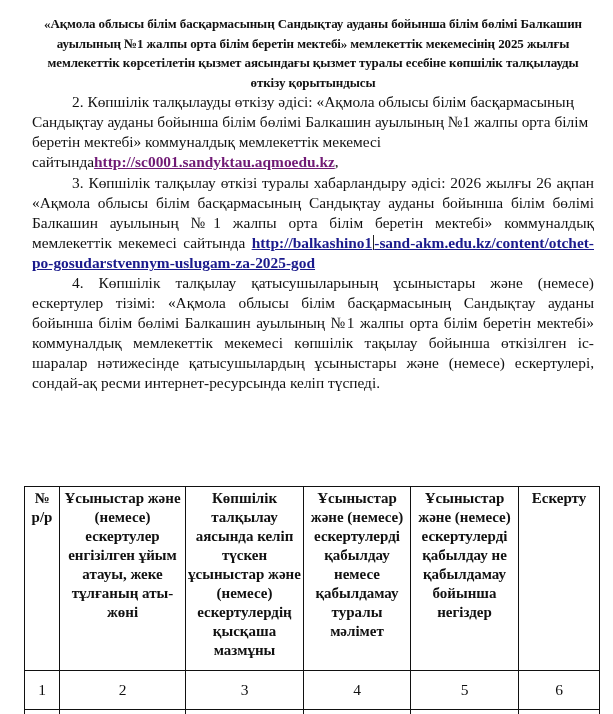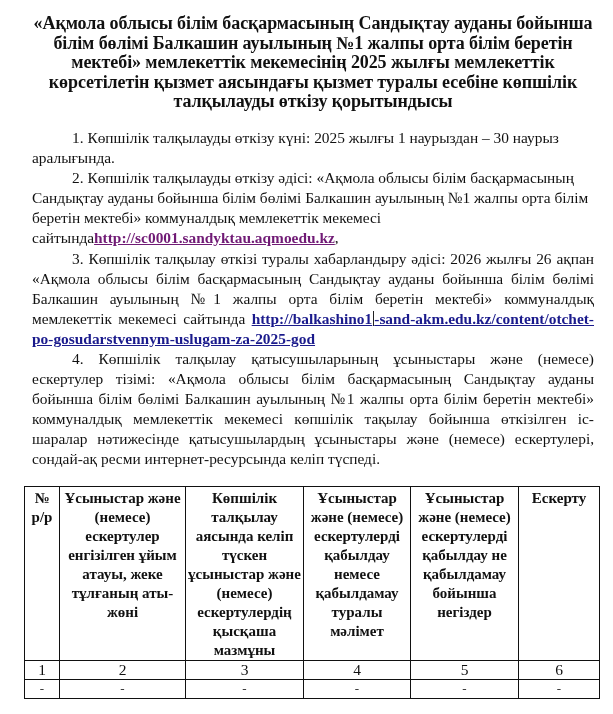--- a/index.html
+++ b/index.html
@@ -6,21 +6,21 @@
     body {
       width: 613px; height: 714px; overflow: hidden; position: relative;
       font-family: "Liberation Serif", "DejaVu Serif", serif;
       color: #111111;
     }
     .page { position: absolute; left: 32px; top: 0; width: 562px; }
     .title {
       margin: 14px 0 0 0;
       text-align: center;
       font-weight: bold;
-      font-size: 18px;
+      font-size: 13px;
       line-height: 19.6px;
       letter-spacing: -0.1px;
     }
     .para {
       font-size: 15.4px;
       line-height: 20px;
       margin: 0;
       text-indent: 40px;
     }
     .p1 { margin-top: 16px; }
@@ -34,40 +34,39 @@
     .caret { display: inline-block; width: 1px; height: 15px; background: #222; vertical-align: -2px; margin: 0 0 0 1px; }
 
     table.results {
       position: absolute; left: 24px; top: 486px;
       border-collapse: collapse;
       font-size: 15px;
       table-layout: fixed;
     }
     table.results td, table.results th {
       border: 1.5px solid #111;
-      padding: 0 2px;
+      padding: 10px 2px;
       text-align: center;
       vertical-align: top;
     }
     table.results th {
       font-weight: bold;
       line-height: 19px;
       height: 166px;
       padding-top: 2px;
     }
     table.results td { height: 18px; line-height: 18px; font-size: 15.5px; }
     table.results td.dash { font-size: 13px; color: #333; }
   </style>
 </head>
 <body>
 
 <div class="page">
   <div class="title">«Ақмола облысы білім басқармасының Сандықтау ауданы бойынша білім бөлімі Балкашин ауылының №1 жалпы орта білім беретін мектебі» мемлекеттік мекемесінің 2025 жылғы мемлекеттік көрсетілетін қызмет аясындағы қызмет туралы есебіне көпшілік талқылауды өткізу қорытындысы</div>
 
-  <p class="para p1">1. Көпшілік талқылауды өткізу күні: 2025 жылғы 1 наурыздан – 30 наурыз аралығында.</p>
 
   <p class="para p2"><span>2. Көпшілік талқылауды өткізу әдісі: «Ақмола облысы білім басқармасының Сандықтау ауданы бойынша білім бөлімі Балкашин ауылының №1 жалпы орта білім беретін мектебі» коммуналдық мемлекеттік мекемесі сайтында</span><a class="link" style="color: #701a75;">http://sc0001.sandyktau.aqmoedu.kz</a><span>,</span></p>
 
   <p class="para p3"><span>3. Көпшілік талқылау өткізі туралы хабарландыру әдісі: 2026 жылғы 26 ақпан «Ақмола облысы білім басқармасының Сандықтау ауданы бойынша білім бөлімі Балкашин ауылының №1 жалпы орта білім беретін мектебі» коммуналдық мемлекеттік мекемесі сайтында </span><a class="link" style="color: rgb(26, 26, 140);"><span>http://balkashino1</span><span class="caret"></span><span>-sand-akm.edu.kz/content/otchet-po-gosudarstvennym-uslugam-za-2025-god</span></a></p>
 
   <p class="para p4">4. Көпшілік талқылау қатысушыларының ұсыныстары және (немесе) ескертулер тізімі: «Ақмола облысы білім басқармасының Сандықтау ауданы бойынша білім бөлімі Балкашин ауылының №1 жалпы орта білім беретін мектебі» коммуналдық мемлекеттік мекемесі көпшілік тақылау бойынша өткізілген іс-шаралар нәтижесінде қатысушылардың ұсыныстары және (немесе) ескертулері, сондай-ақ ресми интернет-ресурсында келіп түспеді.</p>
 </div>
 
 <table class="results">
   <colgroup>

